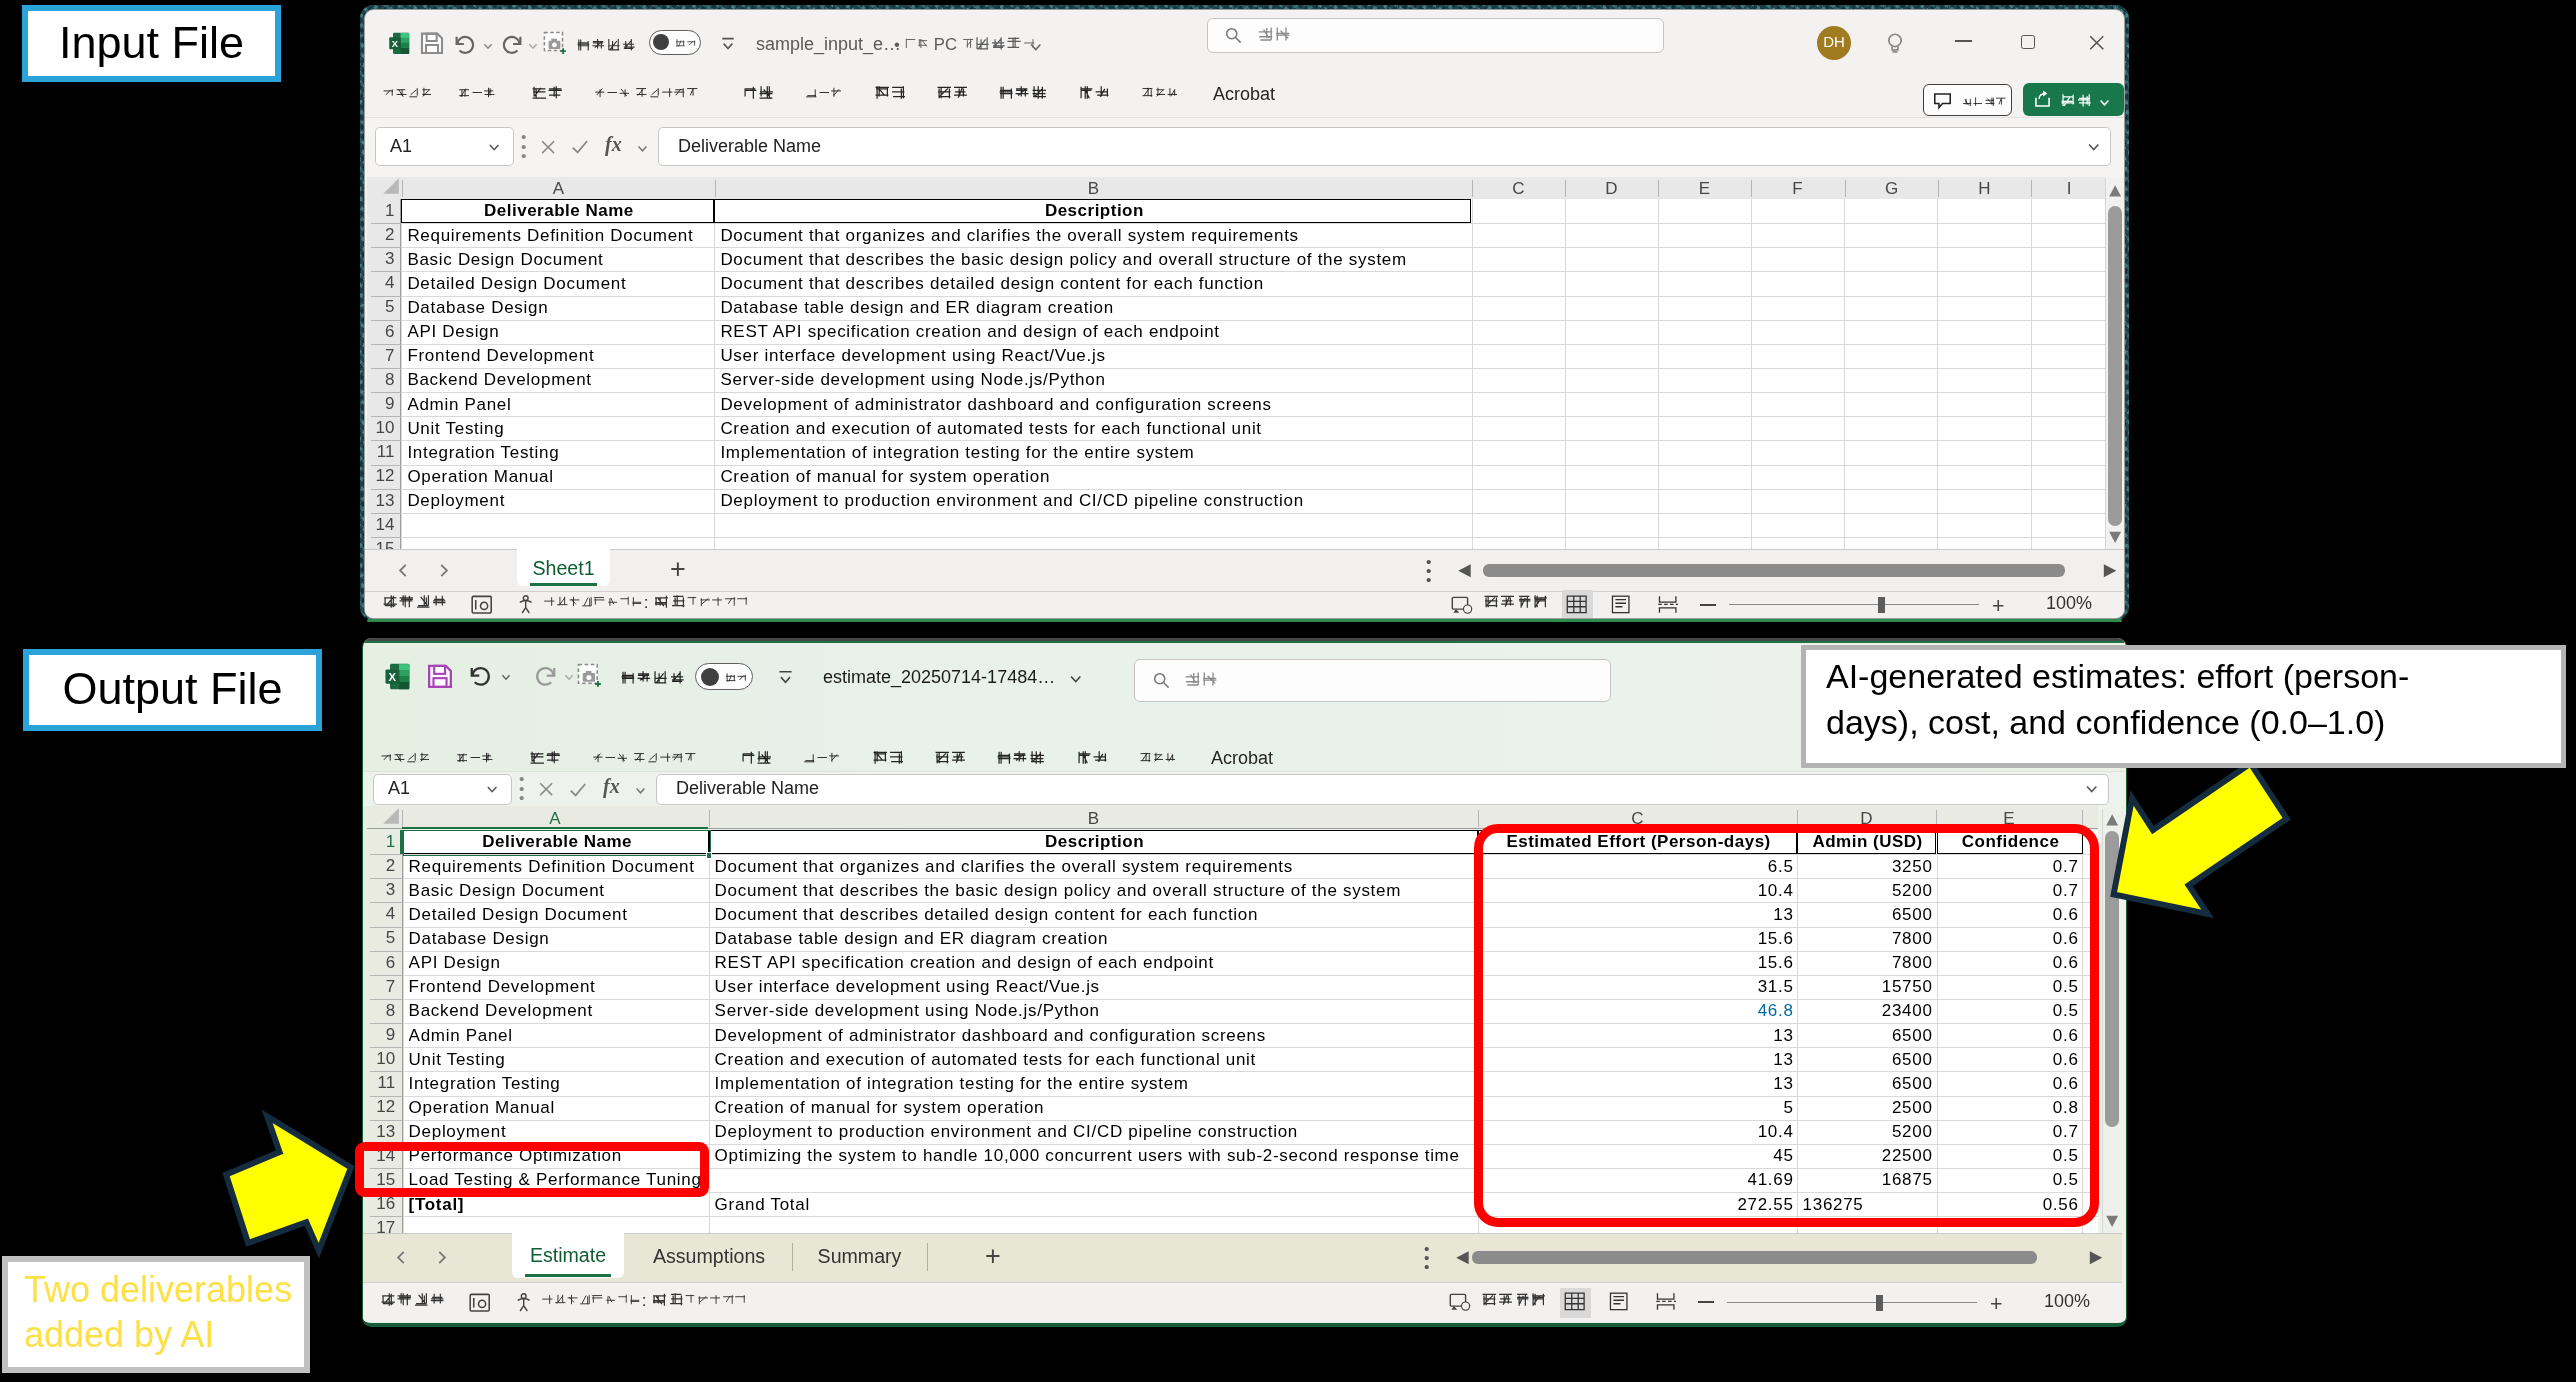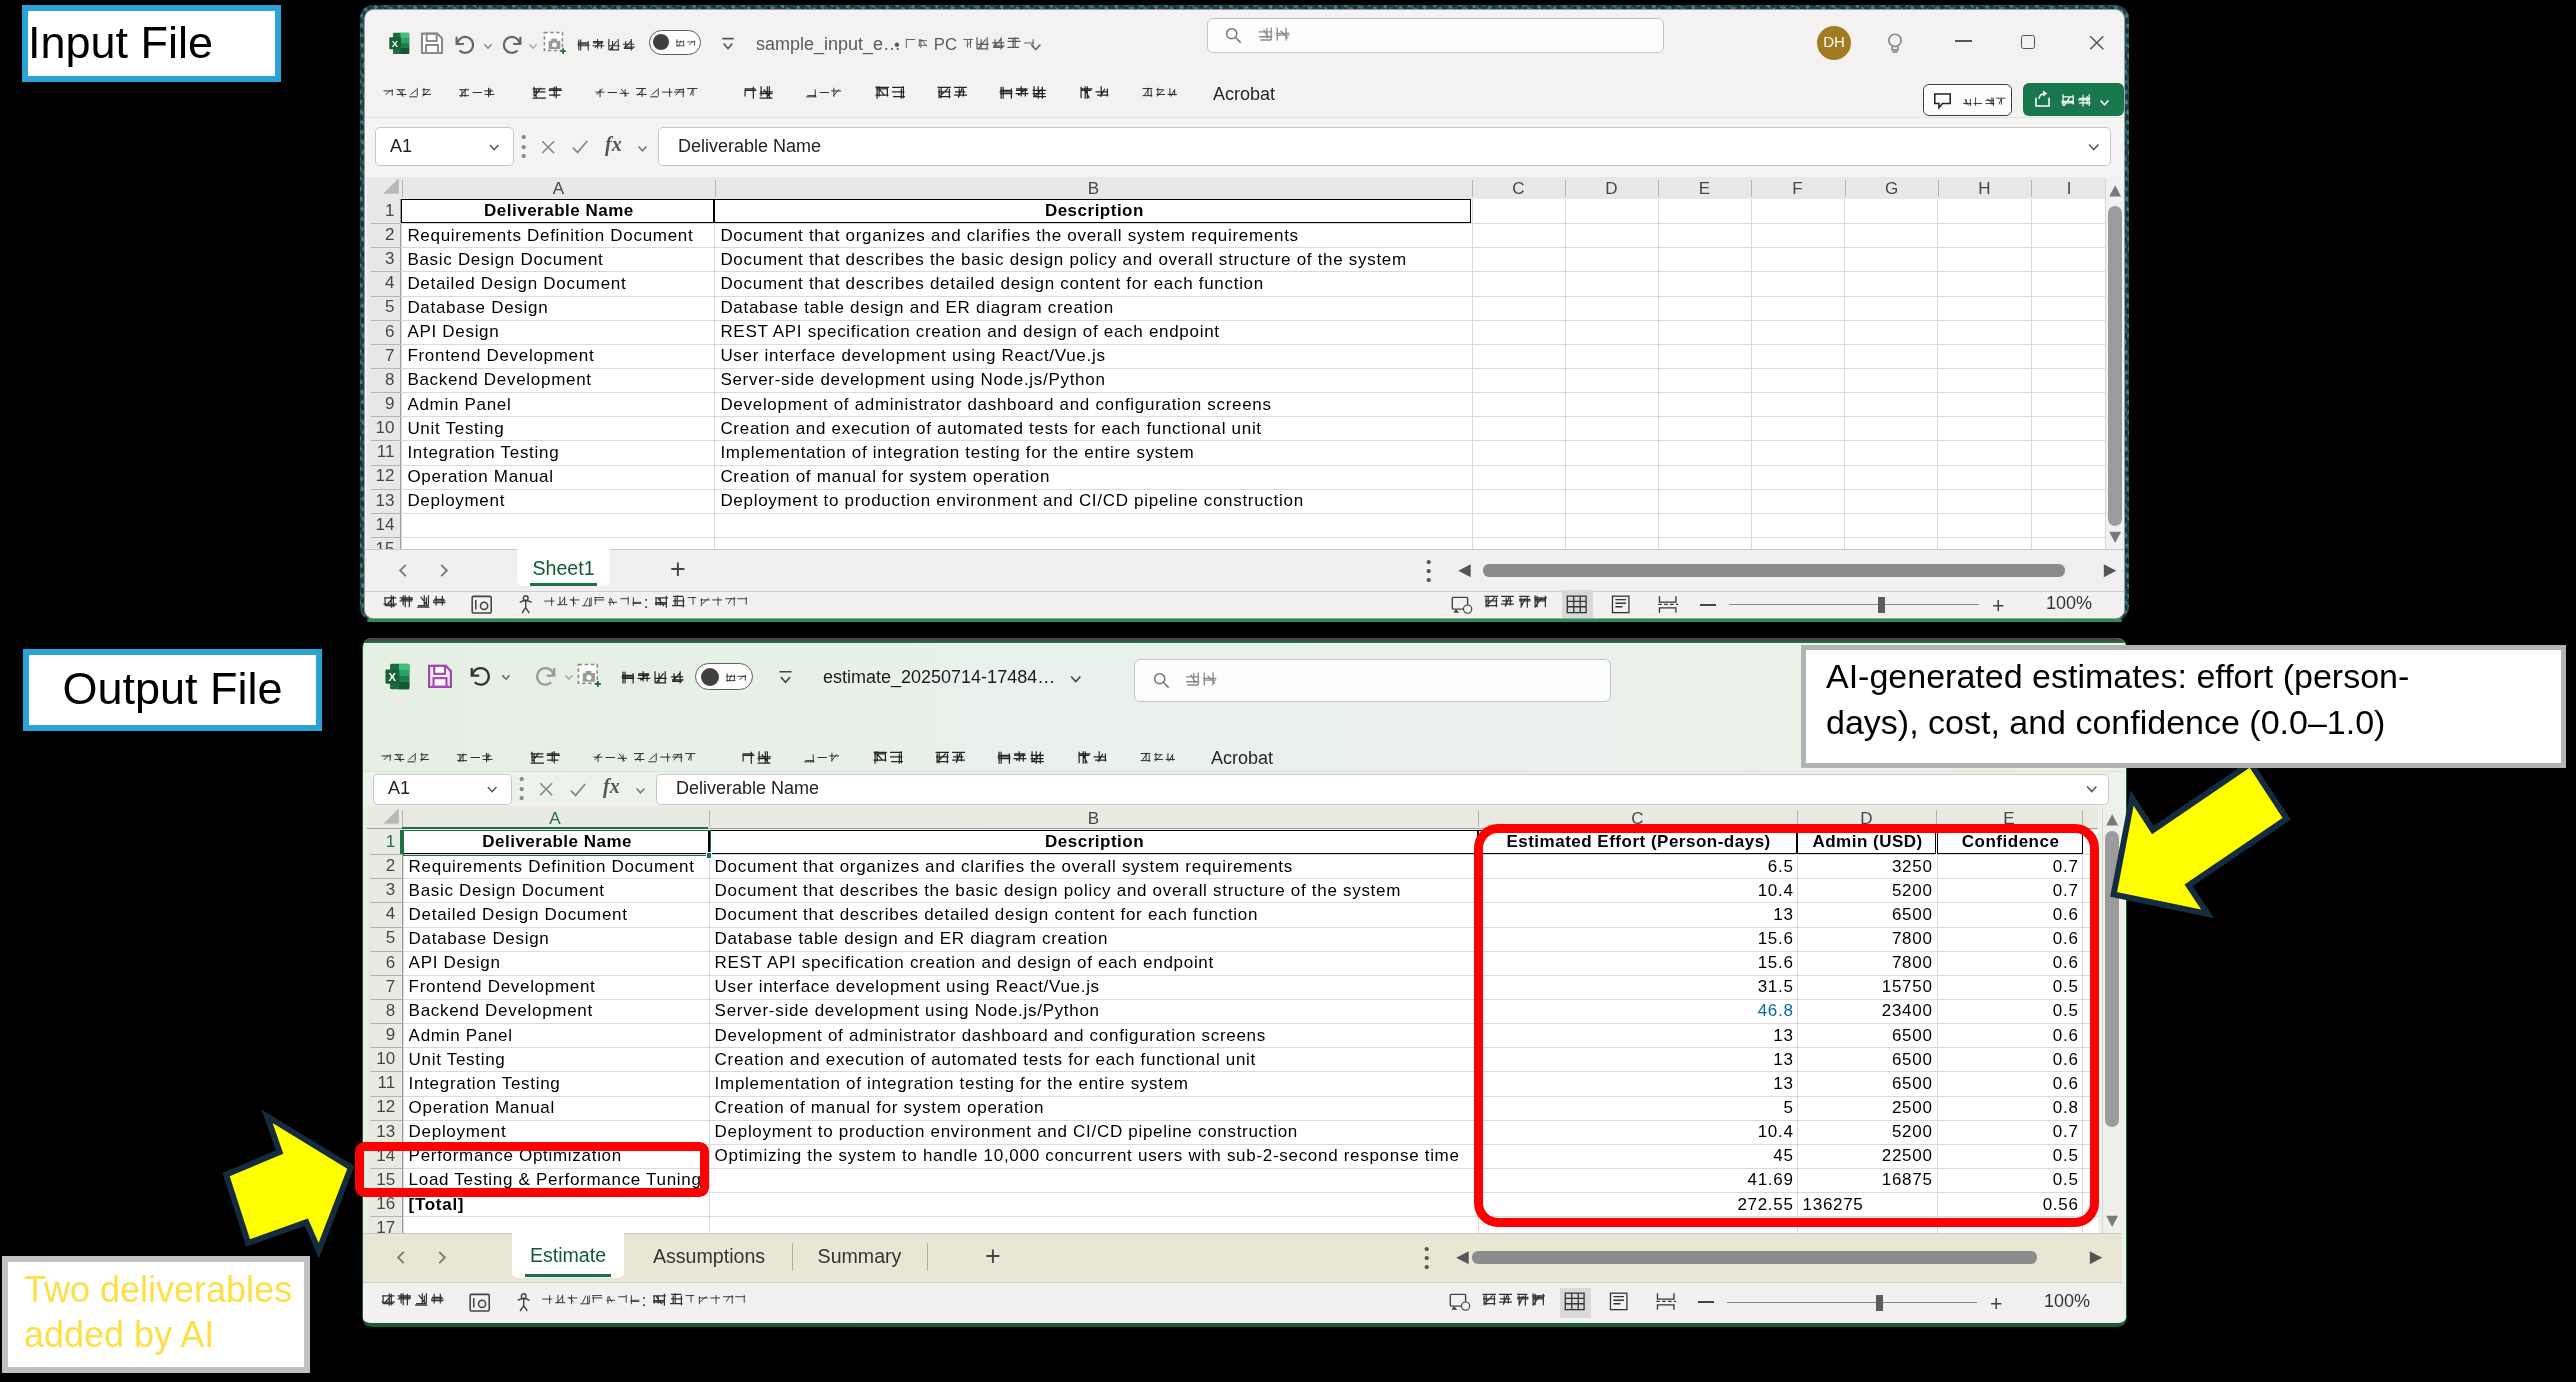--- a/index.html
+++ b/index.html
@@ -965,20 +965,21 @@
       <div style="position:absolute;left:42px;top:316px;width:297px;height:20.6px;font-size:17px;letter-spacing:0.7px;color:#000;white-space:nowrap;overflow:hidden;text-align:left;">Performance Optimization</div>
       <div style="position:absolute;left:348px;top:316px;width:760px;height:20.6px;font-size:17px;letter-spacing:0.7px;color:#000;white-space:nowrap;overflow:hidden;text-align:left;">Optimizing the system to handle 10,000 concurrent users with sub-2-second response time</div>
       <div style="position:absolute;left:1117px;top:316px;width:310px;height:20.6px;font-size:17px;letter-spacing:0.7px;color:#000;white-space:nowrap;overflow:hidden;text-align:right;">45</div>
       <div style="position:absolute;left:1436px;top:316px;width:130px;height:20.6px;font-size:17px;letter-spacing:0.7px;color:#000;white-space:nowrap;overflow:hidden;text-align:right;">22500</div>
       <div style="position:absolute;left:1576px;top:316px;width:136px;height:20.6px;font-size:17px;letter-spacing:0.7px;color:#000;white-space:nowrap;overflow:hidden;text-align:right;">0.5</div>
       <div style="position:absolute;left:42px;top:340px;width:297px;height:20.6px;font-size:17px;letter-spacing:0.7px;color:#000;white-space:nowrap;overflow:hidden;text-align:left;">Load Testing &amp; Performance Tuning</div>
       <div style="position:absolute;left:1117px;top:340px;width:310px;height:20.6px;font-size:17px;letter-spacing:0.7px;color:#000;white-space:nowrap;overflow:hidden;text-align:right;">41.69</div>
       <div style="position:absolute;left:1436px;top:340px;width:130px;height:20.6px;font-size:17px;letter-spacing:0.7px;color:#000;white-space:nowrap;overflow:hidden;text-align:right;">16875</div>
       <div style="position:absolute;left:1576px;top:340px;width:136px;height:20.6px;font-size:17px;letter-spacing:0.7px;color:#000;white-space:nowrap;overflow:hidden;text-align:right;">0.5</div>
       <div style="position:absolute;left:42px;top:365px;width:297px;height:20.6px;font-size:17px;letter-spacing:0.7px;color:#000;white-space:nowrap;overflow:hidden;text-align:left;"><b>[Total]</b></div>
+      <div style="position:absolute;left:348px;top:365px;width:760px;height:20.6px;font-size:17px;letter-spacing:0.7px;color:#000;white-space:nowrap;overflow:hidden;text-align:left;">Grand Total</div>
       <div style="position:absolute;left:1117px;top:365px;width:310px;height:20.6px;font-size:17px;letter-spacing:0.7px;color:#000;white-space:nowrap;overflow:hidden;text-align:right;">272.55</div>
       <div style="position:absolute;left:1436px;top:365px;width:130px;height:20.6px;font-size:17px;letter-spacing:0.7px;color:#000;white-space:nowrap;overflow:hidden;text-align:left;">136275</div>
       <div style="position:absolute;left:1576px;top:365px;width:136px;height:20.6px;font-size:17px;letter-spacing:0.7px;color:#000;white-space:nowrap;overflow:hidden;text-align:right;">0.56</div>
       <div style="position:absolute;left:36px;top:0;width:306px;height:24px;border:1.2px solid #000;box-sizing:border-box"></div>
       <div style="position:absolute;left:342px;top:0;width:769px;height:24px;border:1.2px solid #000;box-sizing:border-box"></div>
       <div style="position:absolute;left:1111px;top:0;width:319px;height:24px;border:1.2px solid #000;box-sizing:border-box"></div>
       <div style="position:absolute;left:1430px;top:0;width:139px;height:24px;border:1.2px solid #000;box-sizing:border-box"></div>
       <div style="position:absolute;left:1570px;top:0;width:146px;height:24px;border:1.2px solid #000;box-sizing:border-box"></div>
       <div style="position:absolute;left:36px;top:0;width:308px;height:26px;border:1.8px solid #1e7145;box-sizing:border-box"></div>
       <div style="position:absolute;left:339px;top:22px;width:6.5px;height:6.5px;background:#1e7145;border:1.2px solid #fff;box-sizing:border-box"></div>
@@ -1100,14 +1101,14 @@
 <svg style="position:absolute;left:2098px;top:748px" width="205" height="182" viewBox="3528 1258 344 306">
     <polygon points="3554,1504 3585,1342 3620,1396 3784,1284 3845,1377 3680,1489 3712,1537" fill="#ffff00" stroke="#142c3e" stroke-width="10" stroke-linejoin="miter"></polygon>
   </svg>
 <div style="position:absolute;left:1801px;top:645px;width:765px;height:123px;background:#fff;border:5.4px solid #b3b3b3;box-sizing:border-box"></div>
 <div style="position:absolute;left:1826px;top:653px;width:738px;font-size:34px;line-height:46px;color:#000">AI-generated estimates: effort (person-<br>days), cost, and confidence (0.0–1.0)</div>
 <div style="position:absolute;left:1.8px;top:1256px;width:308px;height:117px;background:#fff;border:6px solid #c0c0c0;box-sizing:border-box"></div>
 <div style="position:absolute;left:24px;top:1267px;font-size:36px;line-height:45px;color:#fde047">Two deliverables<br>added by AI</div>
 <svg style="position:absolute;left:213px;top:1105px" width="151" height="157" viewBox="358 1858 254 264">
     <polygon points="590,1963 449,1877 470,1937 380,1975 417,2090 515,2055 536,2103" fill="#ffff00" stroke="#142c3e" stroke-width="10" stroke-linejoin="miter"></polygon>
   </svg>
-<div style="position:absolute;left:22px;top:4.8px;width:259px;height:77px;background:#fff;border:6px solid #2ba3d9;box-sizing:border-box;text-align:left;line-height:64px;font-size:45px;color:#000">Input File</div>
+<div style="position:absolute;left:22px;top:4.8px;width:259px;height:77px;background:#fff;border:6px solid #2ba3d9;box-sizing:border-box;text-align:center;line-height:64px;font-size:45px;color:#000">Input File</div>
 <div style="position:absolute;left:23px;top:649px;width:299px;height:82px;background:#fff;border:6.5px solid #2ba3d9;box-sizing:border-box;text-align:center;line-height:68px;font-size:45px;color:#000">Output File</div>
 
 </body></html>

